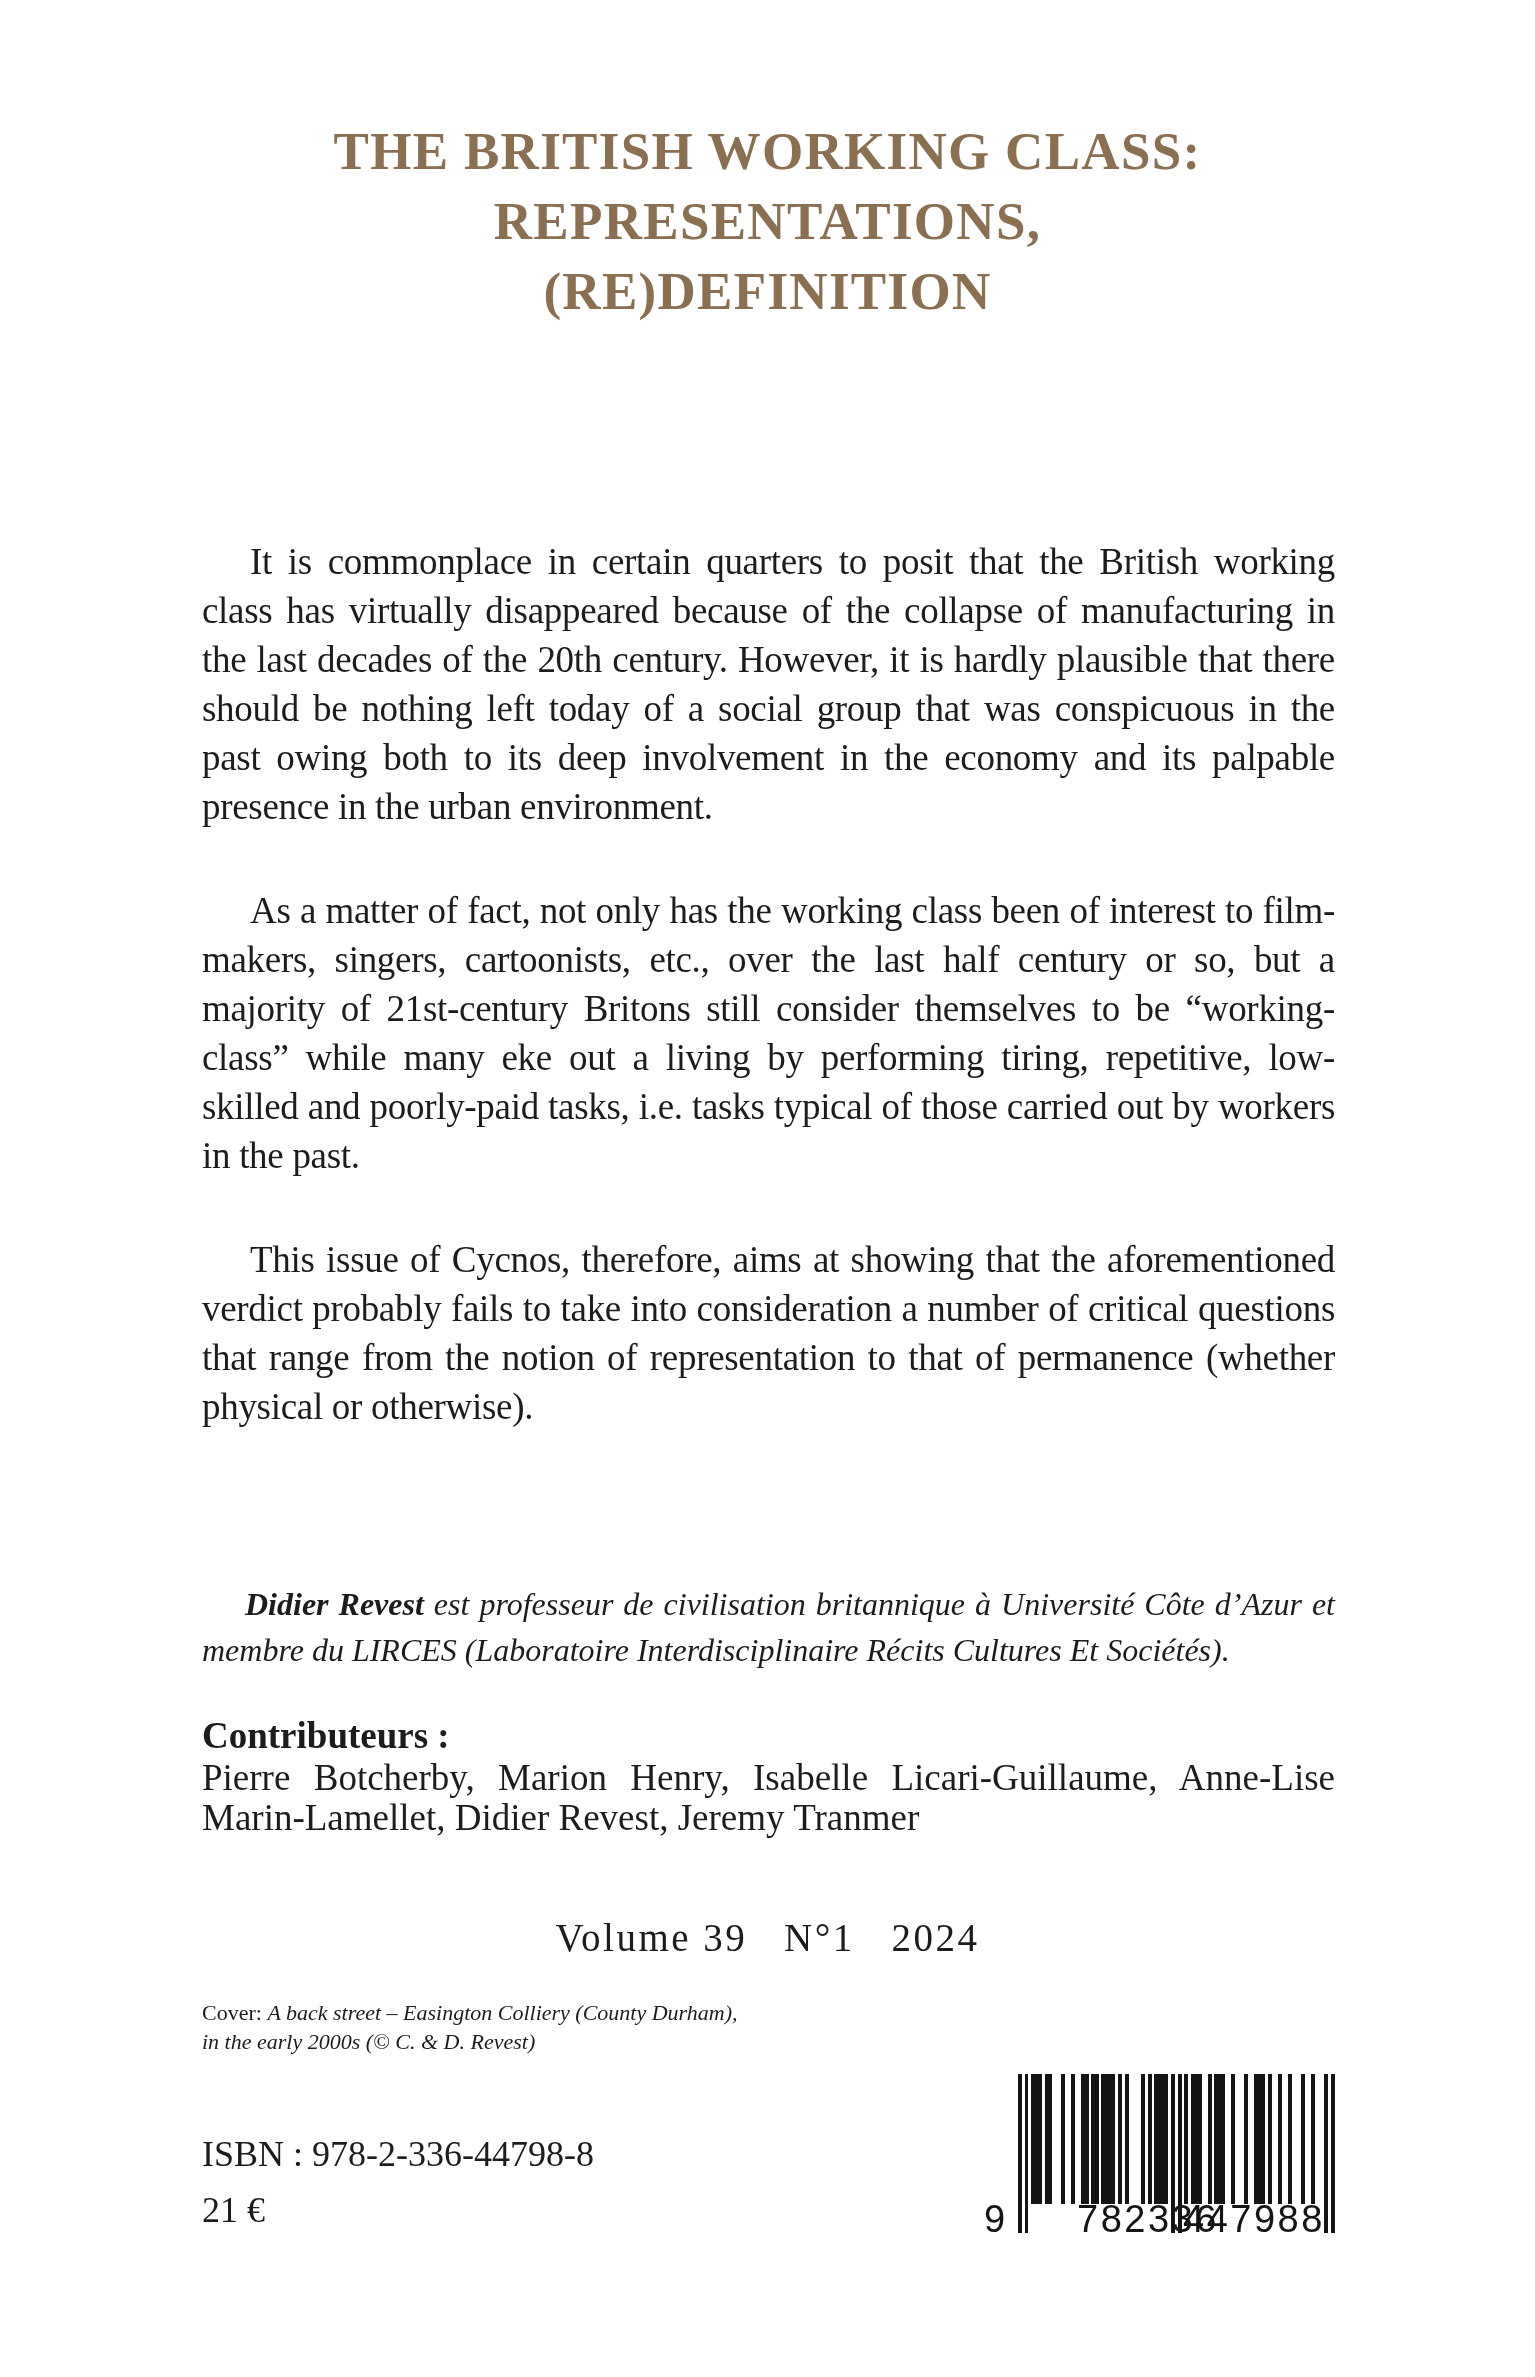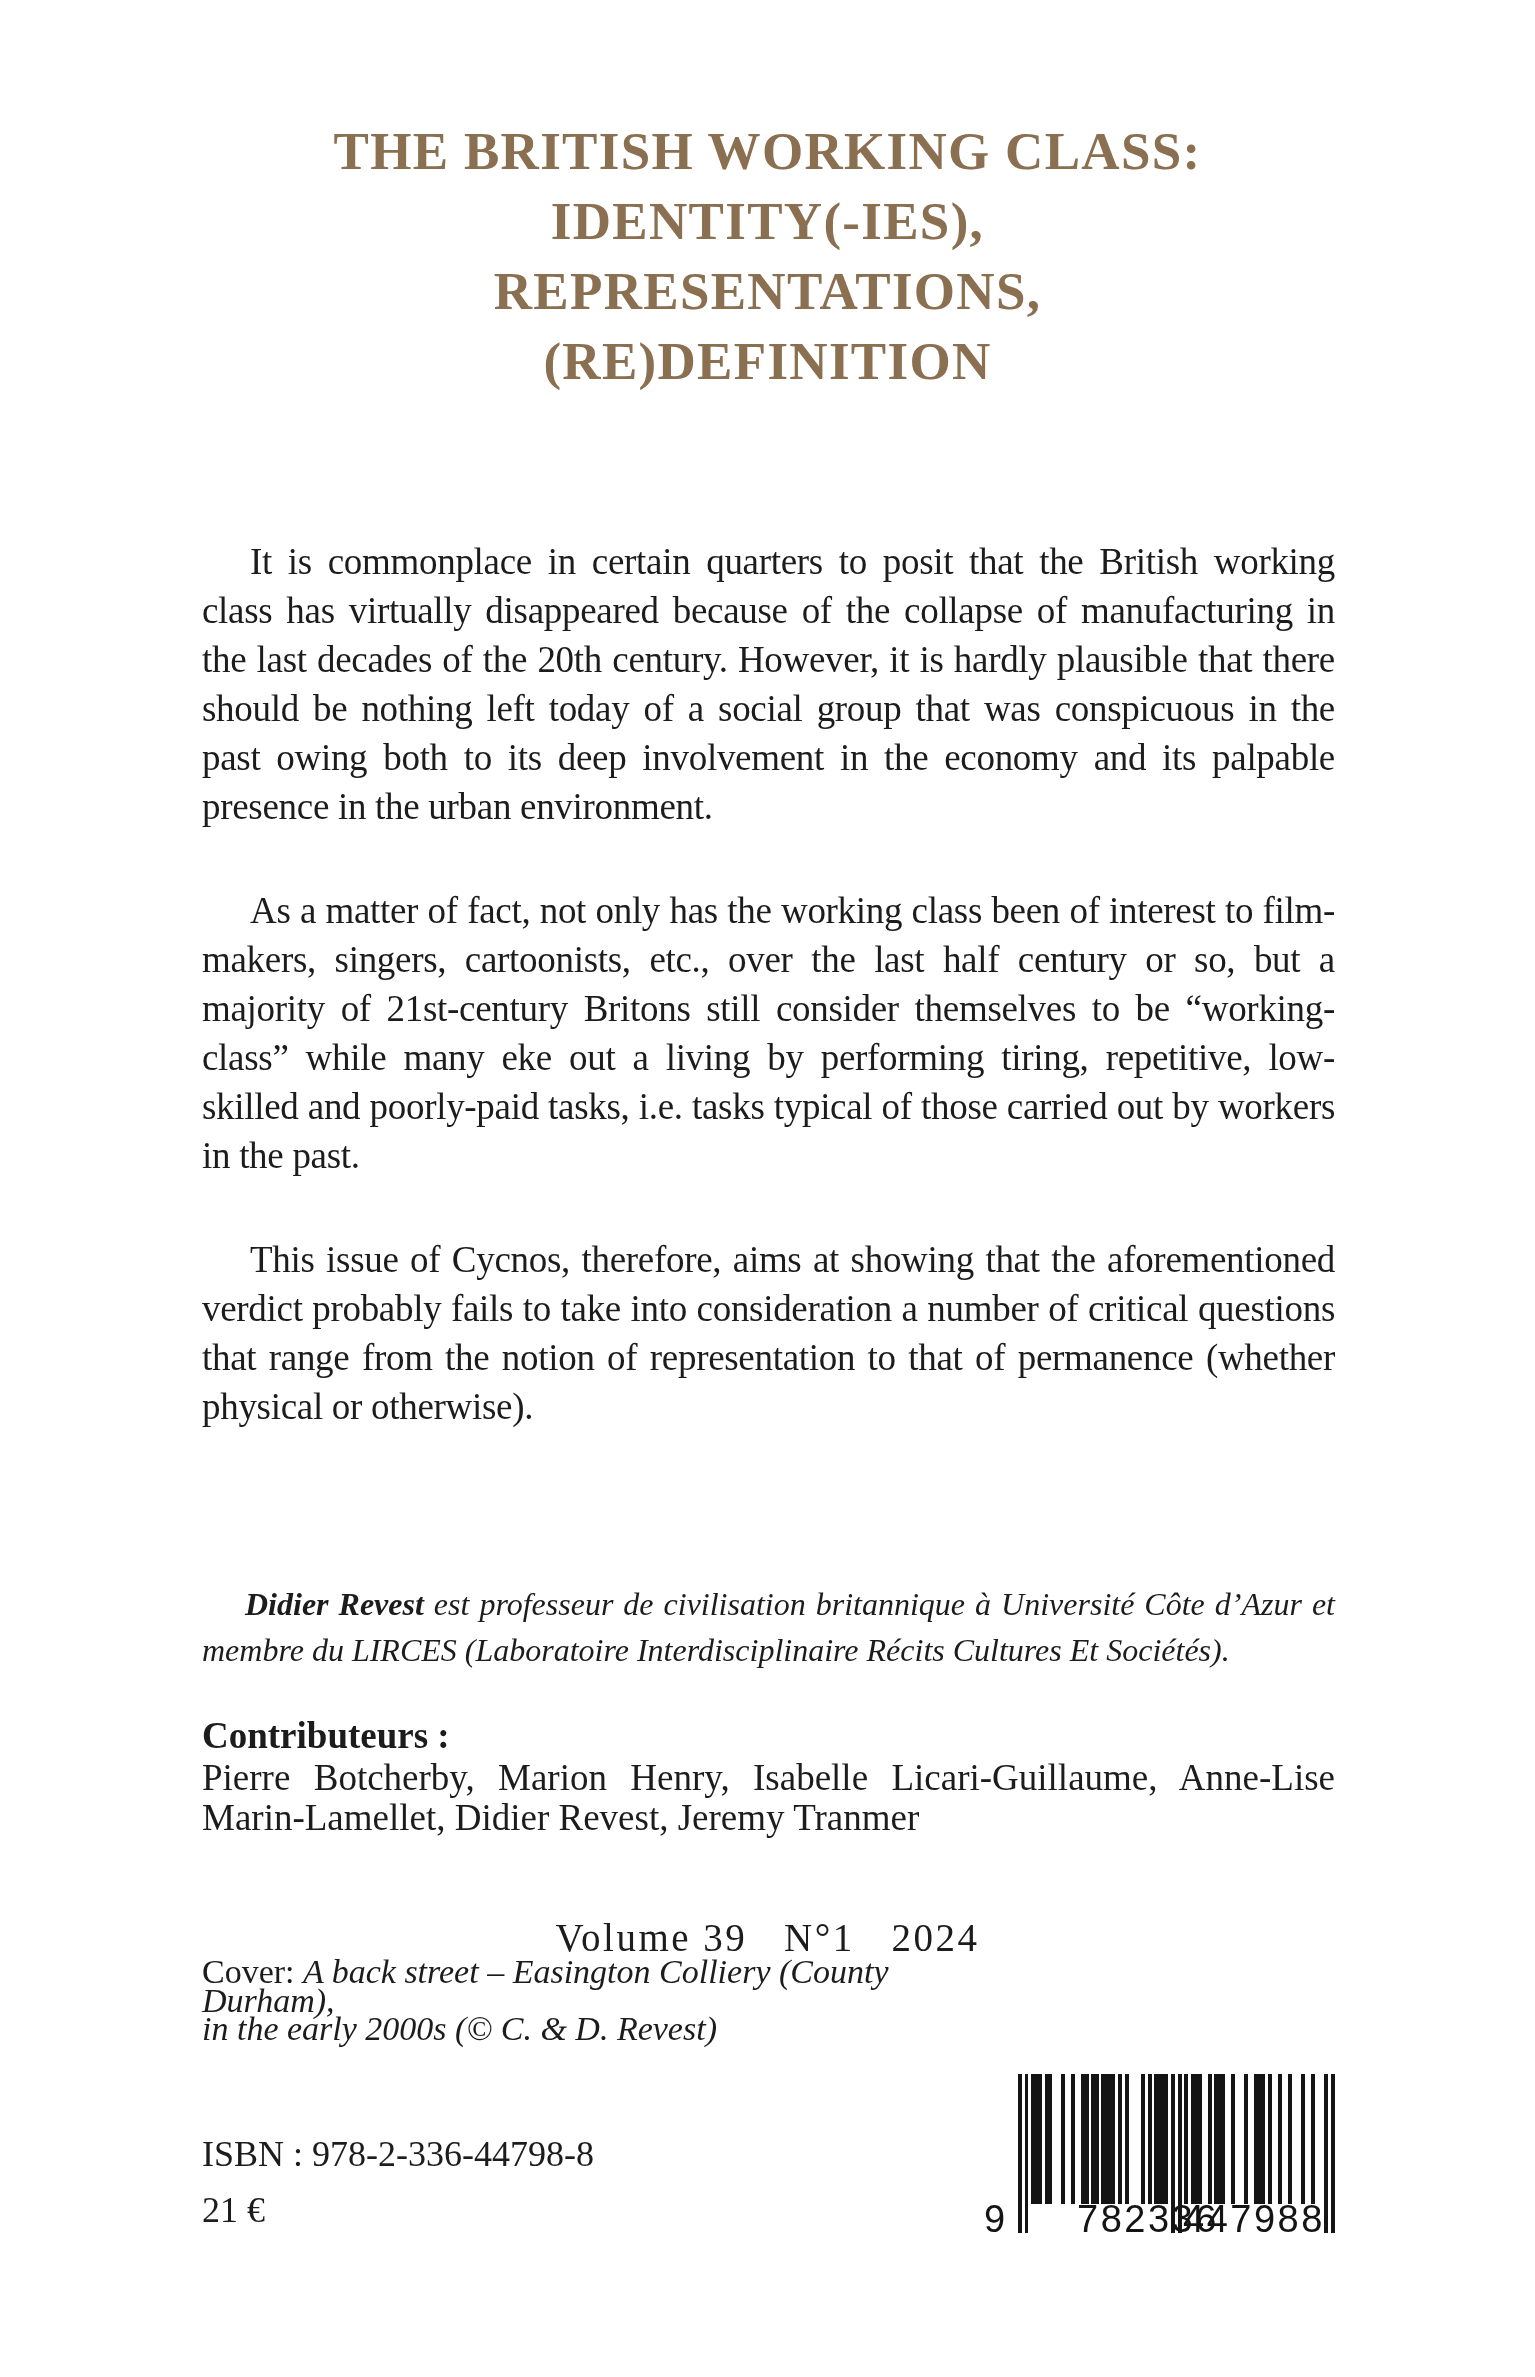--- a/index.html
+++ b/index.html
@@ -70,23 +70,23 @@
     top:1913px; left:0; right:0;
     text-align:center;
     font-size:39px;
     line-height:50px;
     letter-spacing:2.5px;
     white-space:pre;
   }
   
   .caption{
     position:absolute;
-    top:1958px; left:202px;
+    top:1999px; left:202px;
     width:755px;
-    font-size:34px;
+    font-size:22px;
     line-height:28.5px;
   }
   .caption .ital{font-style:italic;}
   
   .isbn{
     position:absolute;
     top:2133px; left:202px;
     font-size:36px;
     line-height:42px;
   }
@@ -128,21 +128,20 @@
   .ean-g1{left:24px; width:139px;margin-left:35px;}
   .ean-g2{left:165px; width:139px;}
 </style>
 </head>
 <body>
 
 <div class="page">
 
   <h1 class="title">
     <span>THE BRITISH WORKING CLASS:</span>
-    <span>IDENTITY(-IES),</span>
     <span>REPRESENTATIONS,</span>
     <span>(RE)DEFINITION</span>
   </h1>
 
   <div class="body-block">
     <p>It is commonplace in certain quarters to posit that the British working class has virtually disappeared because of the collapse of manufacturing in the last decades of the 20th century. However, it is hardly plausible that there should be nothing left today of a social group that was conspicuous in the past owing both to its deep involvement in the economy and its palpable presence in the urban environment.</p>
     <p>As a matter of fact, not only has the working class been of interest to film-makers, singers, cartoonists, etc., over the last half century or so, but a majority of 21st-century Britons still consider themselves to be “working-class” while many eke out a living by performing tiring, repetitive, low-skilled and poorly-paid tasks, i.e. tasks typical of those carried out by workers in the past.</p>
     <p>This issue of Cycnos, therefore, aims at showing that the aforementioned verdict probably fails to take into consideration a number of critical questions that range from the notion of representation to that of permanence (whether physical or otherwise).</p>
   </div>
 

